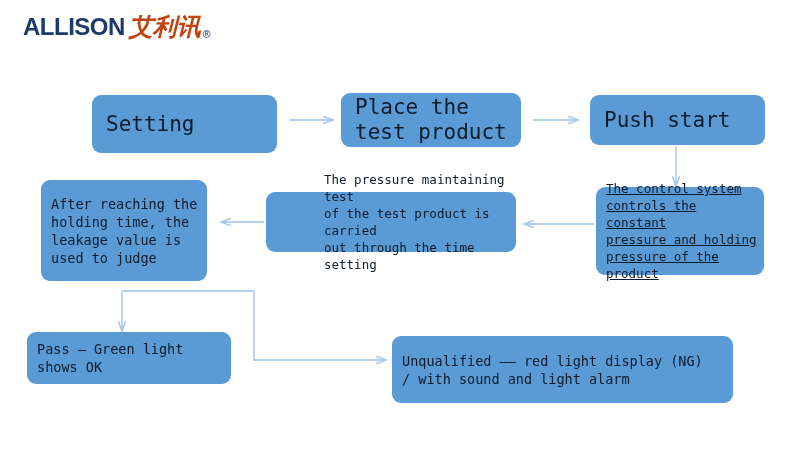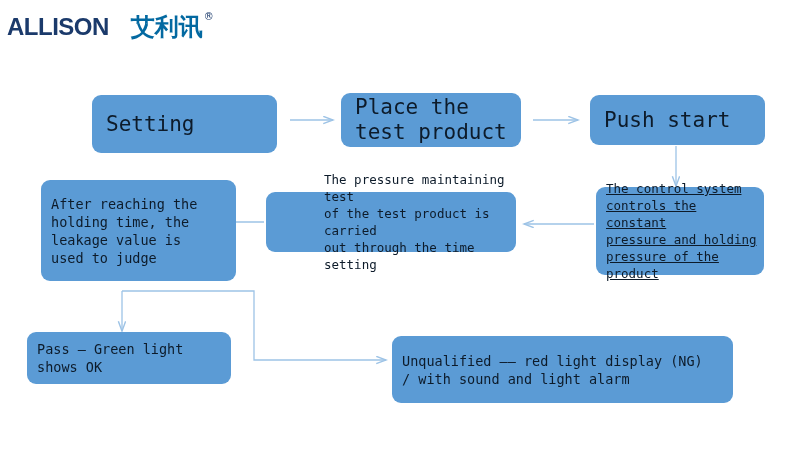--- a/index.html
+++ b/index.html
@@ -12,41 +12,42 @@
     width: 800px;
     height: 450px;
     background: #ffffff;
     overflow: hidden;
     font-family: "DejaVu Sans Mono", "Liberation Mono", monospace;
   }
 
   
   #logo {
     position: absolute;
-    left: 7px;
+    left: 23px;
     top: 14px;
     display: flex;
-    align-items: flex-start;
+    align-items: flex-end;
     user-select: none;
   }
   #logo .latin {
     font-family: "Liberation Sans", sans-serif;
     font-weight: bold;
     font-size: 24px;
     letter-spacing: -0.5px;
     color: #1b3a6b;
     line-height: 26px;
   }
   #logo .cjk {
     font-family: "DejaVu Sans", sans-serif;
     font-weight: bold;
     font-size: 24px;
-    color: #0369a1;
+    color: #c2410c;
     line-height: 26px;
-    margin-left: 22px;
+    margin-left: 4px;
+    font-style: italic;
   }
   #logo .reg {
     font-family: "DejaVu Sans", sans-serif;
     font-size: 10px;
     color: #1b3a6b;
     line-height: 10px;
     margin-left: 1px;
     margin-top: -2px;
   }
 
@@ -141,21 +142,21 @@
 pressure of the
 product</span>
   </div>
 
   <div class="node small" style="left:266px; top:192px; width:250px; height:60px;padding-left:48px;">
     <span class="txt">The pressure maintaining test
 of the test product is carried
 out through the time setting</span>
   </div>
 
-  <div class="node mid" style="left:41px; top:180px; width:195px; height:101px;">
+  <div class="node mid" style="left:41px; top:180px; width:166px; height:101px;">
     <span class="txt">After reaching the
 holding time, the
 leakage value is
 used to judge</span>
   </div>
 
   <div class="node mid" style="left:27px; top:332px; width:204px; height:52px;">
     <span class="txt">Pass – Green light
 shows OK</span>
   </div>

